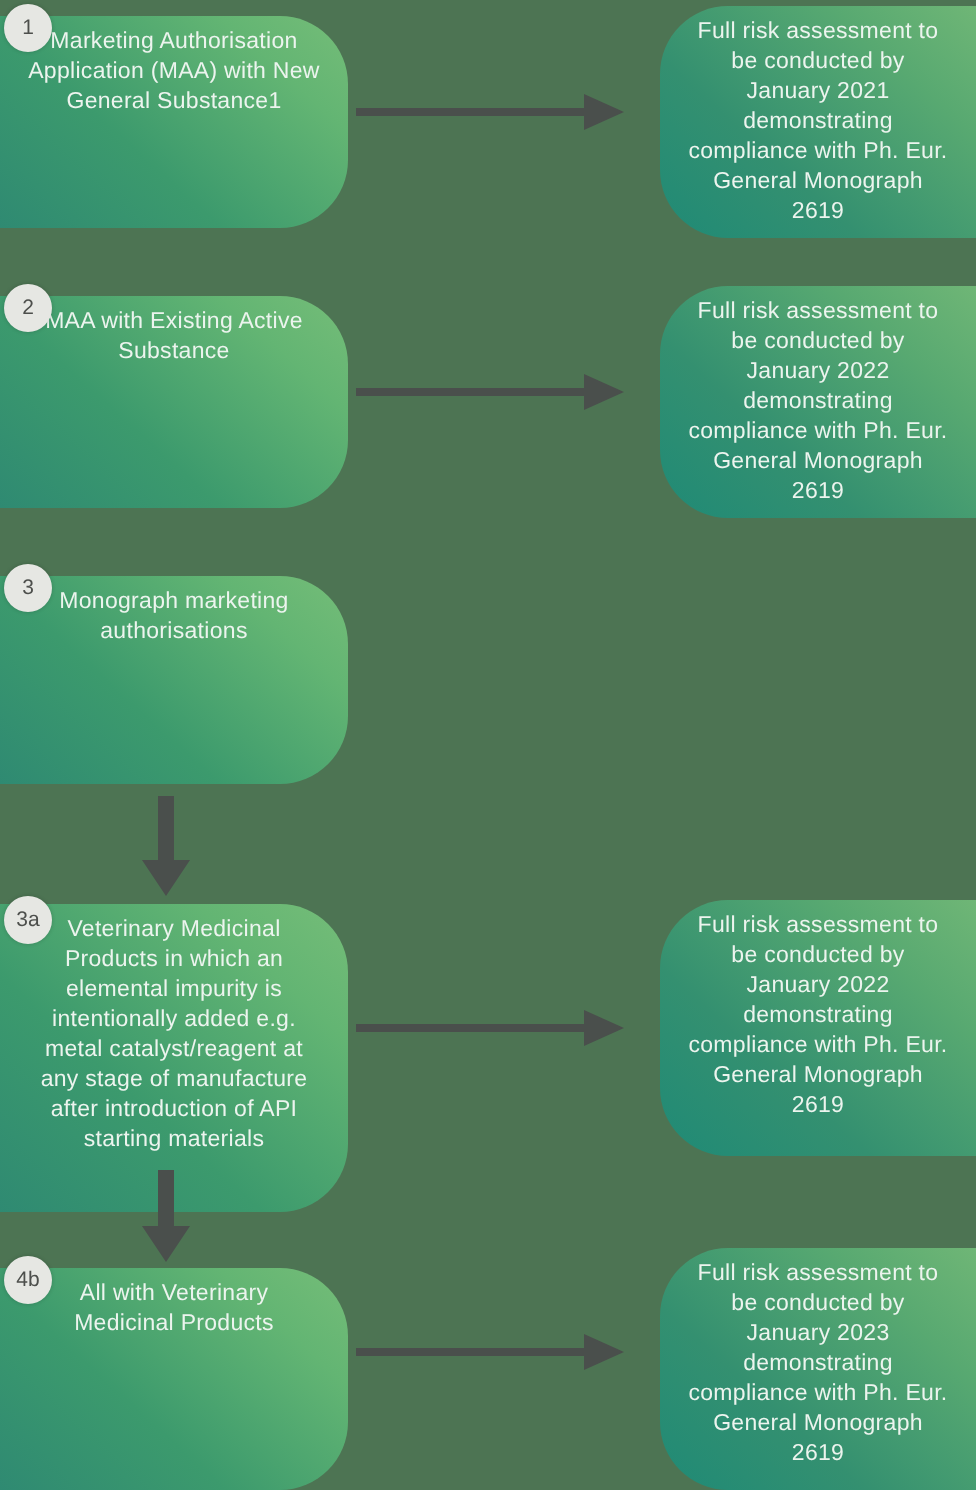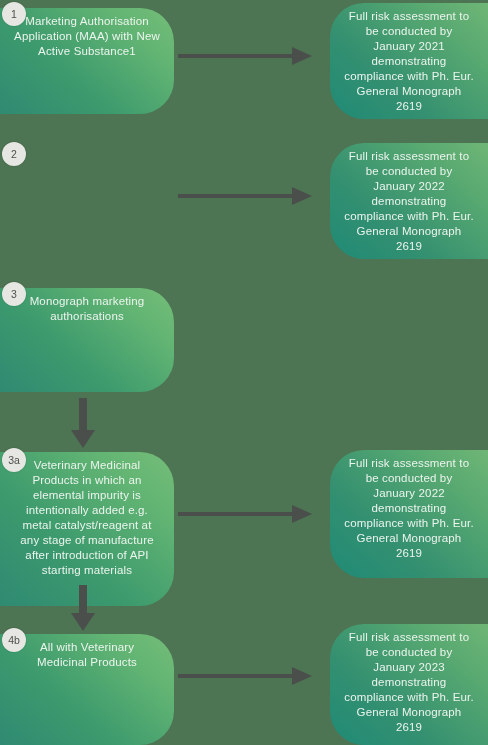--- a/index.html
+++ b/index.html
@@ -89,32 +89,35 @@
   }
   .arrow-v svg { display: block; }
 </style>
 </head>
 <body>
 
 <div id="diagram">
 
   <div class="badge" style="top:2px; left:2px;">1</div>
   <div class="box box-left" style="top:8px; height:106px;">
-    <span class="box-text">Marketing Authorisation Application (MAA) with New Active Substance1</span>
+    <span class="box-text">Marketing Authorisation Application (MAA) with New General Substance1</span>
   </div>
   <div class="arrow-h" style="top:43px; left:178px; width:134px;">
     <svg width="134" height="26" viewBox="0 0 134 26">
       <path d="M0 11 L114 11 L114 4 L134 13 L114 22 L114 15 L0 15 Z" fill="#4a4f4c"></path>
     </svg>
   </div>
   <div class="box box-right" style="top:3px; height:116px;">
     <span class="box-text">Full risk assessment to be conducted by January 2021 demonstrating compliance with Ph. Eur. General Monograph 2619</span>
   </div>
 
   <div class="badge" style="top:142px; left:2px;">2</div>
+  <div class="box box-left" style="top:148px; height:106px;">
+    <span class="box-text">MAA with Existing Active Substance</span>
+  </div>
   <div class="arrow-h" style="top:183px; left:178px; width:134px;">
     <svg width="134" height="26" viewBox="0 0 134 26">
       <path d="M0 11 L114 11 L114 4 L134 13 L114 22 L114 15 L0 15 Z" fill="#4a4f4c"></path>
     </svg>
   </div>
   <div class="box box-right" style="top:143px; height:116px;">
     <span class="box-text">Full risk assessment to be conducted by January 2022 demonstrating compliance with Ph. Eur. General Monograph 2619</span>
   </div>
 
   <div class="badge" style="top:282px; left:2px;">3</div>

